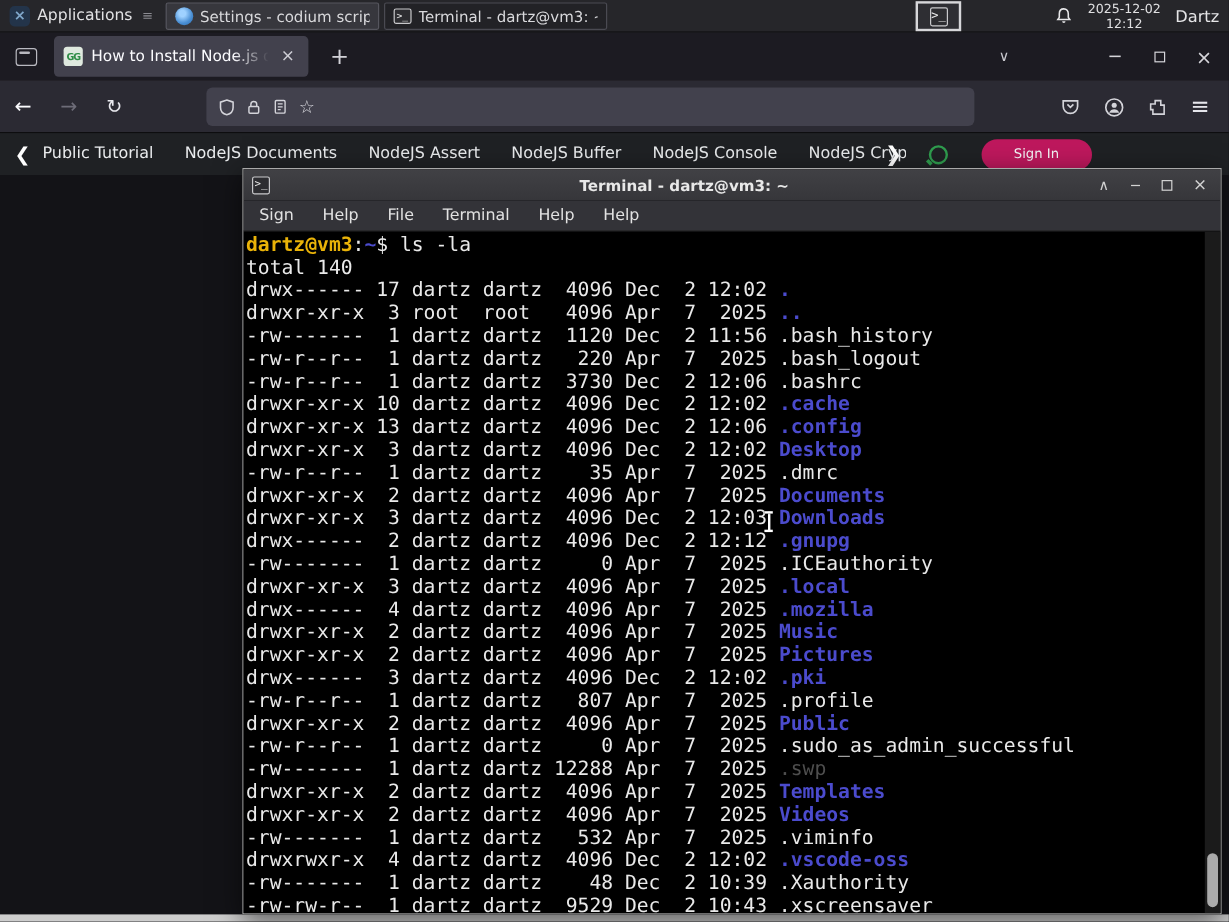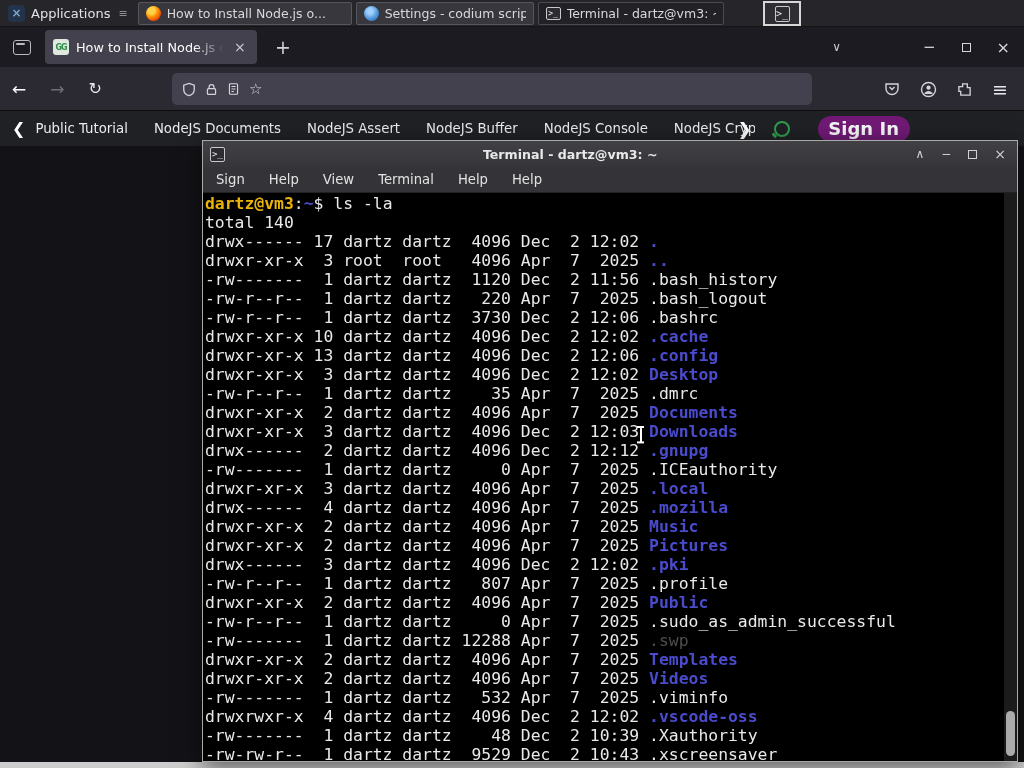--- a/index.html
+++ b/index.html
@@ -66,22 +66,22 @@
 
   
   #gfgnav { position:absolute; left:0; top:111px; width:1024px; height:35px; background:#1f2124;
             display:flex; align-items:center; color:#e9ebed; }
   .gfg-back { font-size:16px; font-weight:bold; color:#ffffff; padding:0 10px 0 12px; }
   #gfg-items { display:flex; align-items:center; gap:26px; font-size:13.3px; white-space:nowrap; overflow:hidden; width:720px; }
   .gfg-chevron { font-size:17px; font-weight:bold; color:#ffffff; margin-left:-18px; z-index:2; }
   .gfg-search { width:16px; height:16px; border:2.6px solid #2f9d4e; border-radius:50%; margin:0 0 0 22px; position:relative; }
   .gfg-search::after { content:""; position:absolute; width:2.5px; height:5px; background:#2f9d4e;
                        transform:rotate(-45deg); left:-3px; bottom:-3px; }
-  #signin { margin-left:28px; width:92px; height:26px; background:#701a75; border-radius:14px; color:#f4f6f7;
-            font-size:18px; display:flex; align-items:center; justify-content:center;font-weight:bold; }
+  #signin { margin-left:28px; width:92px; height:26px; background:#be185d; border-radius:14px; color:#f4f6f7;
+            font-size:11px; display:flex; align-items:center; justify-content:center; }
 
   
   #page { position:absolute; left:0; top:146px; width:1024px; height:616px; background:#131317; }
   #bottomstrip { position:absolute; left:0; top:762px; width:1024px; height:6px; background:#cdcdcd; }
 
   
   #termwin { position:absolute; left:202px; top:140px; width:816px; height:622px; border:1px solid #a9a9a9;
              background:#000; z-index:40; display:flex; flex-direction:column; box-shadow:0 6px 22px rgba(0,0,0,.55); }
   #termbar { height:26px; background:linear-gradient(#414145,#36363a); display:flex; align-items:center; padding:0 7px; }
   #termbar .term-ico { width:18px; height:15px; font-size:9px; line-height:13px; }
@@ -109,34 +109,43 @@
 </style>
 </head>
 <body>
 
 <div id="panel">
   <div class="app-btn">
     <span class="app-logo">×</span>
     <span>Applications</span>
     <span class="app-lines">≡</span>
   </div>
-  <div class="taskbtn" style="width:214px">
-    <span class="ff-ball"></span>
-    <span class="lbl">How to Install Node.js o...</span>
-  </div>
   <div class="taskbtn" style="width:178px">
     <span class="vsc-ball"></span>
     <span class="lbl">Settings - codium script...</span>
   </div>
   <div class="taskbtn pressed" style="width:186px">
     <span class="term-ico">&gt;_</span>
     <span class="lbl">Terminal - dartz@vm3: ~</span>
   </div>
   <div id="tray-terminal">
     <span class="term-ico">&gt;_</span>
+  </div>
+  <div id="panel-right">
+    <span class="bell">
+      <svg width="15" height="15" viewBox="0 0 16 16">
+          <path d="M8 1.5c-2.5 0-4 2-4 4.5v3L2.7 11h10.6L12 9V6c0-2.5-1.5-4.5-4-4.5z" fill="none" stroke="#e6e6e8" stroke-width="1.4"></path>
+          <path d="M6.5 12.5a1.5 1.5 0 0 0 3 0z" fill="#e6e6e8"></path>
+        </svg>
+    </span>
+    <div id="clock">
+      <div>2025-12-02</div>
+      <div>12:12</div>
+    </div>
+    <span id="user-label">Dartz</span>
   </div>
 </div>
 
 <div id="tabbar">
   <span class="ffview"></span>
   <div id="tab">
     <span class="favicon">GG</span>
     <span class="title">How to Install Node.js on</span>
     <span class="tab-close">×</span>
   </div>
@@ -221,21 +230,21 @@
     <span class="tb-controls">
       <span>∧</span>
       <span>−</span>
       <span class="tb-max"></span>
       <span style="font-size:14px">×</span>
     </span>
   </div>
   <div id="termmenu">
     <span>Sign</span>
     <span>Help</span>
-    <span>View</span>
+    <span>File</span>
     <span>Terminal</span>
     <span>Help</span>
     <span>Help</span>
   </div>
   <div id="termbody">
     <div id="termout"><div><span class="c-green">dartz@vm3</span><span class="c-fg">:</span><span class="c-blue">~</span><span class="c-fg">$ ls -la</span></div><div><span class="c-fg">total 140</span></div><div><span class="c-fg">drwx------ 17 dartz dartz  4096 Dec  2 12:02 </span><span class="c-blue">.</span></div><div><span class="c-fg">drwxr-xr-x  3 root  root   4096 Apr  7  2025 </span><span class="c-blue">..</span></div><div><span class="c-fg">-rw-------  1 dartz dartz  1120 Dec  2 11:56 .bash_history</span></div><div><span class="c-fg">-rw-r--r--  1 dartz dartz   220 Apr  7  2025 .bash_logout</span></div><div><span class="c-fg">-rw-r--r--  1 dartz dartz  3730 Dec  2 12:06 .bashrc</span></div><div><span class="c-fg">drwxr-xr-x 10 dartz dartz  4096 Dec  2 12:02 </span><span class="c-blue">.cache</span></div><div><span class="c-fg">drwxr-xr-x 13 dartz dartz  4096 Dec  2 12:06 </span><span class="c-blue">.config</span></div><div><span class="c-fg">drwxr-xr-x  3 dartz dartz  4096 Dec  2 12:02 </span><span class="c-blue">Desktop</span></div><div><span class="c-fg">-rw-r--r--  1 dartz dartz    35 Apr  7  2025 .dmrc</span></div><div><span class="c-fg">drwxr-xr-x  2 dartz dartz  4096 Apr  7  2025 </span><span class="c-blue">Documents</span></div><div><span class="c-fg">drwxr-xr-x  3 dartz dartz  4096 Dec  2 12:03 </span><span class="c-blue">Downloads</span></div><div><span class="c-fg">drwx------  2 dartz dartz  4096 Dec  2 12:12 </span><span class="c-blue">.gnupg</span></div><div><span class="c-fg">-rw-------  1 dartz dartz     0 Apr  7  2025 .ICEauthority</span></div><div><span class="c-fg">drwxr-xr-x  3 dartz dartz  4096 Apr  7  2025 </span><span class="c-blue">.local</span></div><div><span class="c-fg">drwx------  4 dartz dartz  4096 Apr  7  2025 </span><span class="c-blue">.mozilla</span></div><div><span class="c-fg">drwxr-xr-x  2 dartz dartz  4096 Apr  7  2025 </span><span class="c-blue">Music</span></div><div><span class="c-fg">drwxr-xr-x  2 dartz dartz  4096 Apr  7  2025 </span><span class="c-blue">Pictures</span></div><div><span class="c-fg">drwx------  3 dartz dartz  4096 Dec  2 12:02 </span><span class="c-blue">.pki</span></div><div><span class="c-fg">-rw-r--r--  1 dartz dartz   807 Apr  7  2025 .profile</span></div><div><span class="c-fg">drwxr-xr-x  2 dartz dartz  4096 Apr  7  2025 </span><span class="c-blue">Public</span></div><div><span class="c-fg">-rw-r--r--  1 dartz dartz     0 Apr  7  2025 .sudo_as_admin_successful</span></div><div><span class="c-fg">-rw-------  1 dartz dartz 12288 Apr  7  2025 </span><span class="c-dim">.swp</span></div><div><span class="c-fg">drwxr-xr-x  2 dartz dartz  4096 Apr  7  2025 </span><span class="c-blue">Templates</span></div><div><span class="c-fg">drwxr-xr-x  2 dartz dartz  4096 Apr  7  2025 </span><span class="c-blue">Videos</span></div><div><span class="c-fg">-rw-------  1 dartz dartz   532 Apr  7  2025 .viminfo</span></div><div><span class="c-fg">drwxrwxr-x  4 dartz dartz  4096 Dec  2 12:02 </span><span class="c-blue">.vscode-oss</span></div><div><span class="c-fg">-rw-------  1 dartz dartz    48 Dec  2 10:39 .Xauthority</span></div><div><span class="c-fg">-rw-rw-r--  1 dartz dartz  9529 Dec  2 10:43 .xscreensaver</span></div></div>
     <div id="termscroll">
       <div id="termthumb"></div>
     </div>
   </div>

